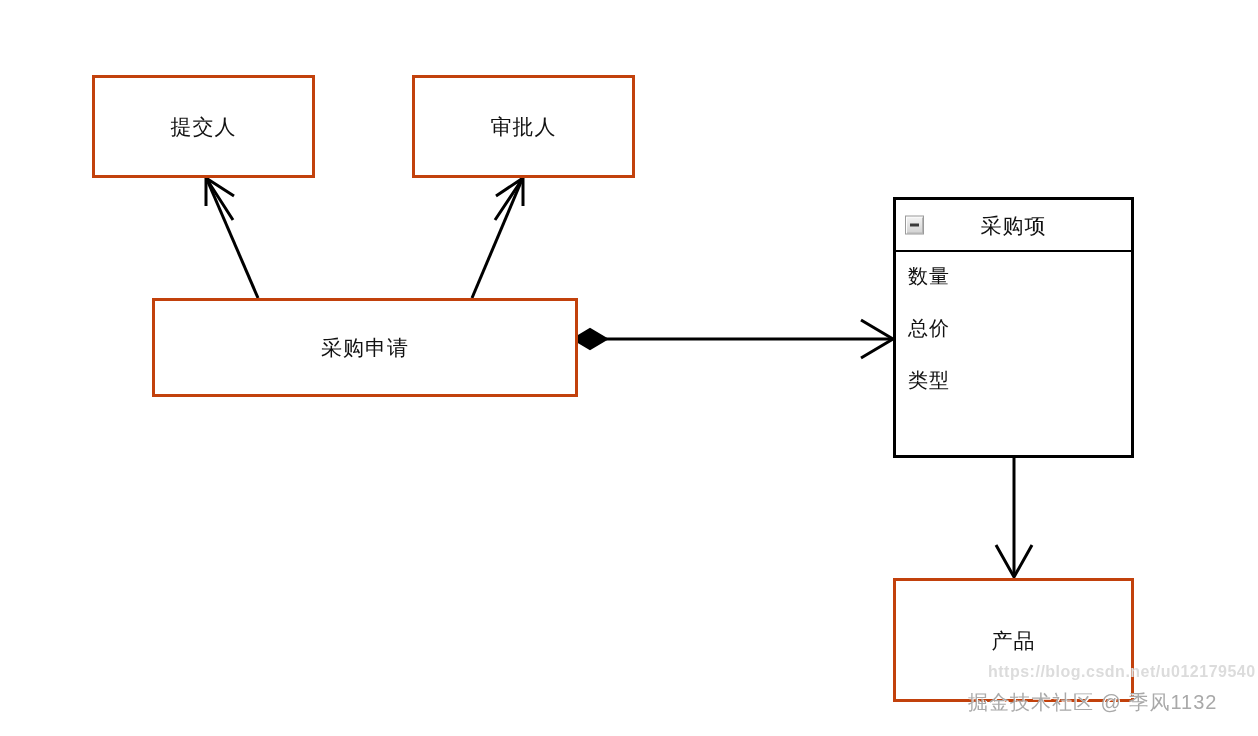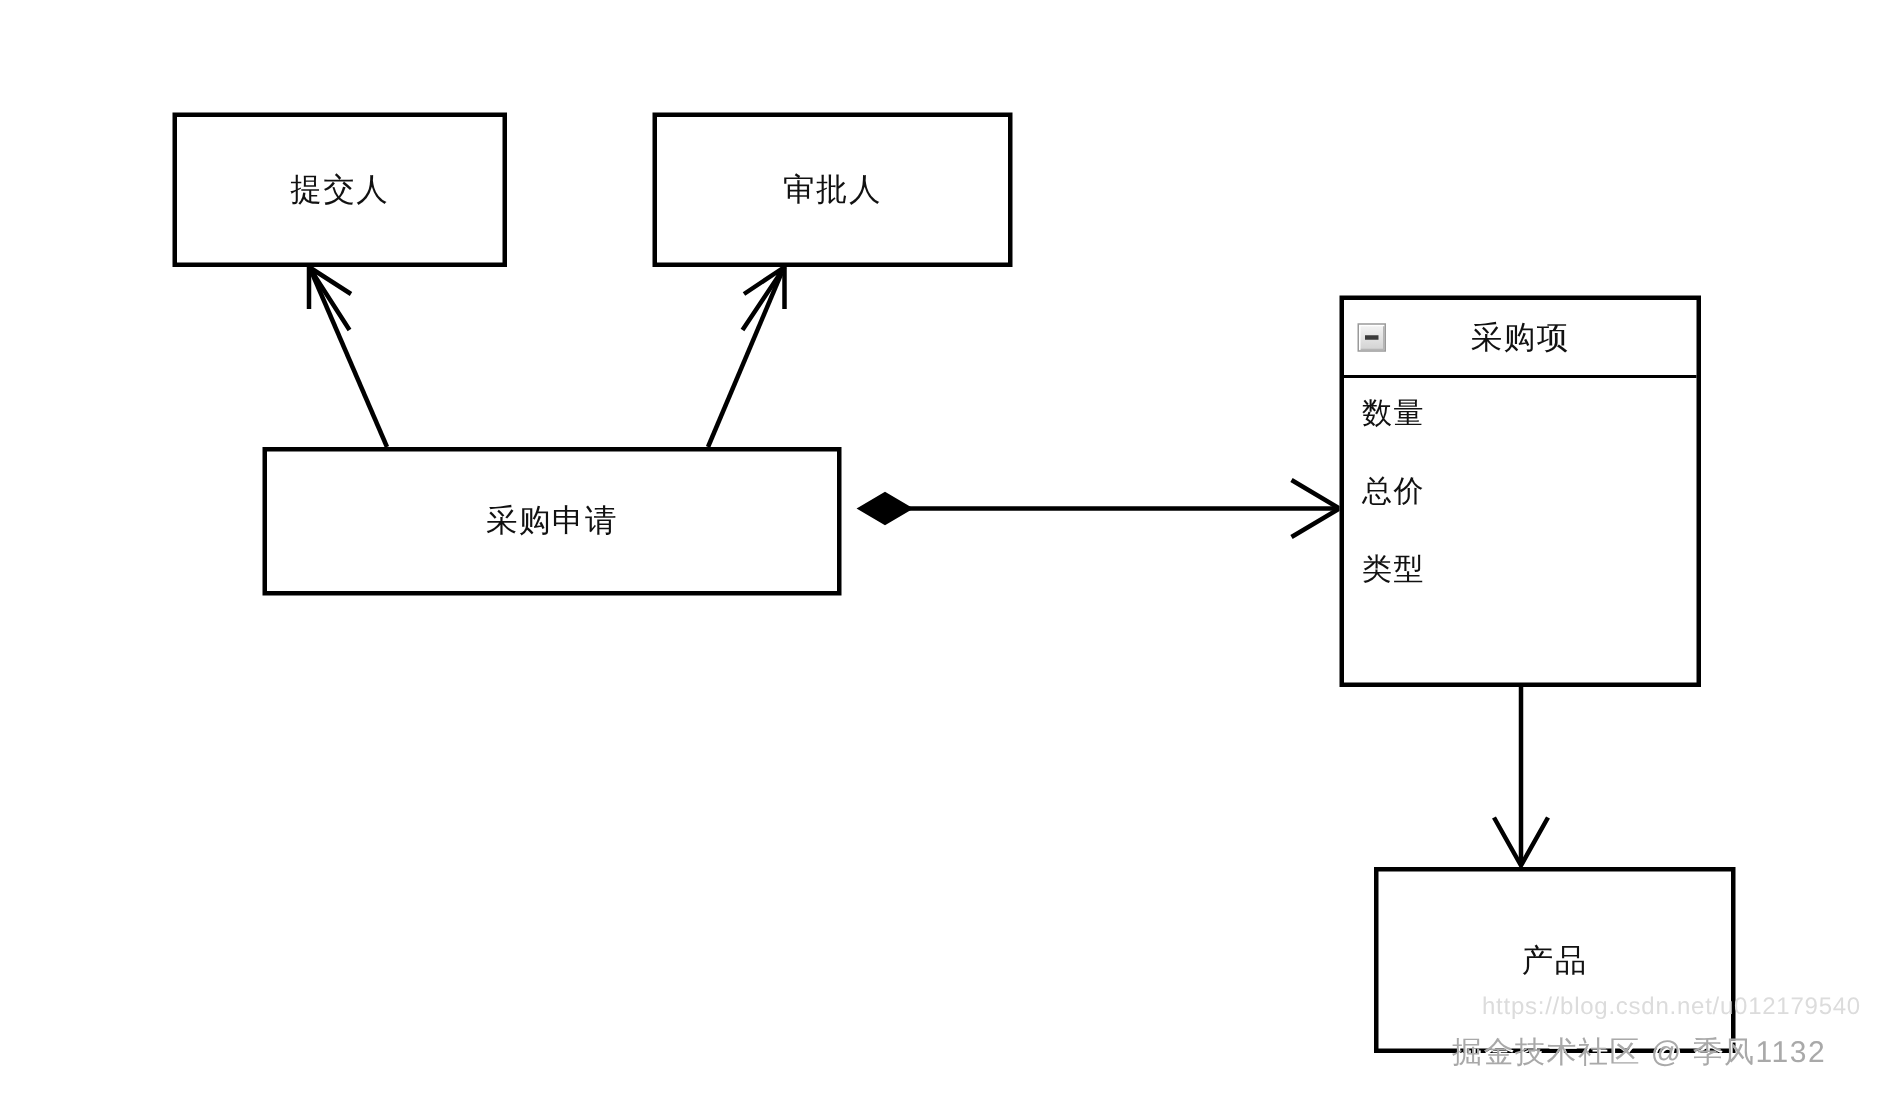--- a/index.html
+++ b/index.html
@@ -24,25 +24,24 @@
     width: 1258px;
     height: 736px;
     pointer-events: none;
   }
 
   
   .uml-box {
     position: absolute;
     box-sizing: border-box;
     background: #ffffff;
-    border: 3px solid #000000;
+    border: 3px solid #c2410c;
     display: flex;
     align-items: center;
     justify-content: center;
-    margin-left: 23px;
   }
   .uml-box .box-label {
     font-size: 21px;
     color: #111111;
     letter-spacing: 1px;
     line-height: 1;
     white-space: nowrap;
   }
 
   
@@ -122,20 +121,21 @@
   }
   .watermark-url {
     position: absolute;
     left: 988px;
     top: 664px;
     font-size: 16px;
     color: #dcdcdc;
     letter-spacing: 0.5px;
     white-space: nowrap;
     line-height: 1;
+    font-weight: bold;
   }
 </style>
 </head>
 <body>
 
 <div id="canvas">
 
   <svg class="edges" viewBox="0 0 1258 736" xmlns="http://www.w3.org/2000/svg">
 
     <g>
@@ -159,25 +159,25 @@
     <g>
       <line x1="1014" y1="458" x2="1014" y2="576" stroke="#000000" stroke-width="3"></line>
       <polyline points="996,545 1014,577 1032,545" fill="none" stroke="#000000" stroke-width="3" stroke-linejoin="miter" stroke-linecap="butt"></polyline>
     </g>
   </svg>
 
   <div class="uml-box" style="left:92px; top:75px; width:223px; height:103px;">
     <span class="box-label">提交人</span>
   </div>
 
-  <div class="uml-box" style="left:412px; top:75px; width:240px; height:103px;">
+  <div class="uml-box" style="left:412px; top:75px; width:223px; height:103px;">
     <span class="box-label">审批人</span>
   </div>
 
-  <div class="uml-box" style="left:152px; top:298px; width:386px; height:99px;">
+  <div class="uml-box" style="left:152px; top:298px; width:426px; height:99px;">
     <span class="box-label">采购申请</span>
   </div>
 
   <div class="class-box" style="left:893px; top:197px; width:241px; height:261px;">
     <div class="class-header">
       <span class="collapse-icon">
         <span class="bar"></span>
       </span>
       <span class="class-title">采购项</span>
     </div>

